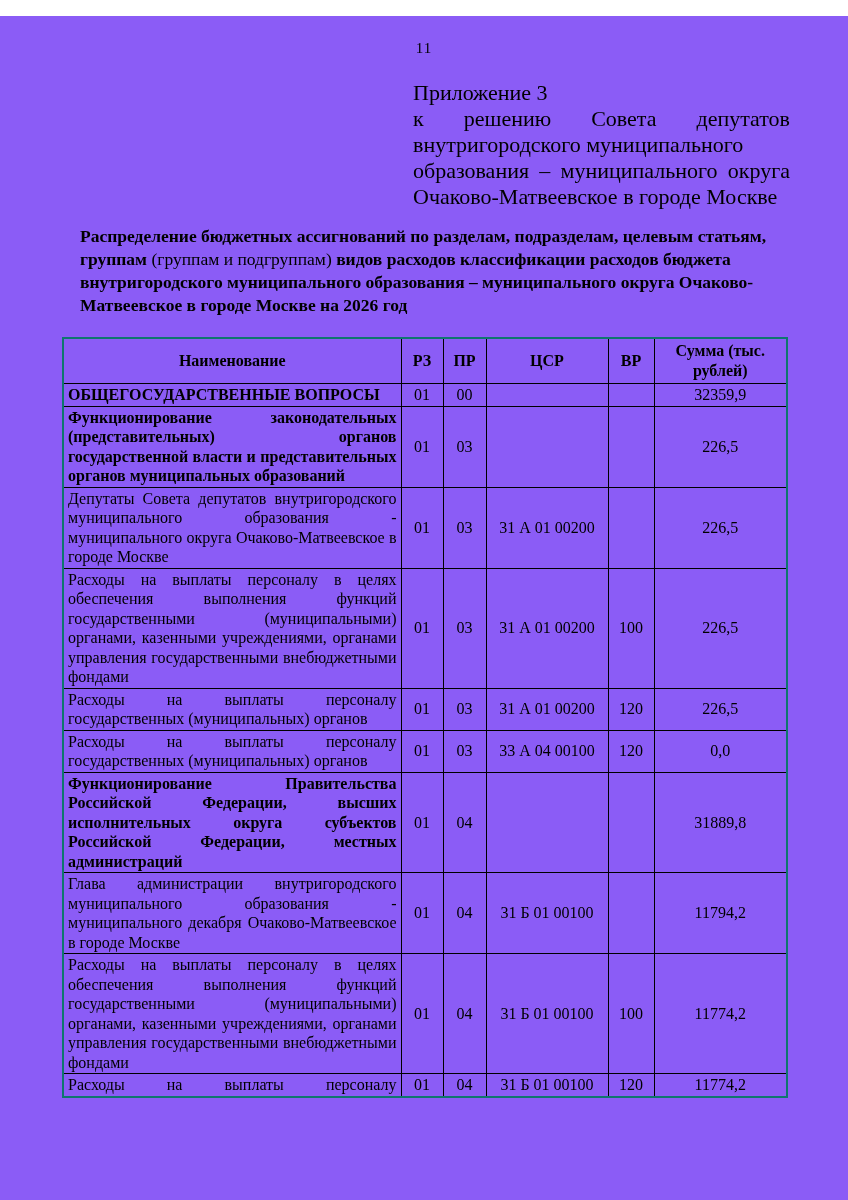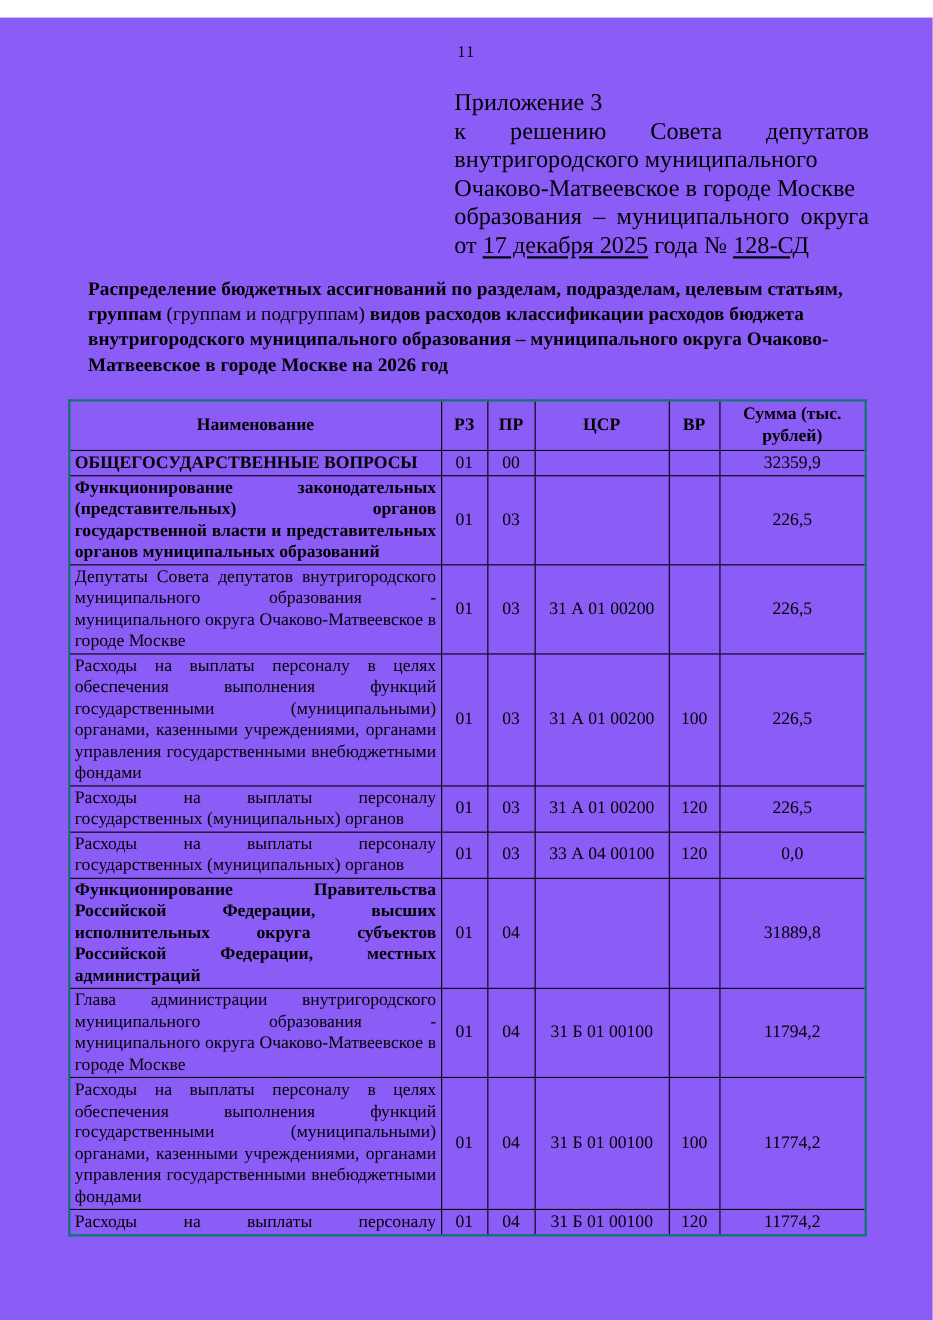--- a/index.html
+++ b/index.html
@@ -83,23 +83,22 @@
 <body>
 
 <div class="page">
 
   <div class="page-number">11</div>
 
   <div class="doc-header">
     <div class="line">Приложение 3</div>
     <div class="line justify">к решению Совета депутатов</div>
     <div class="line">внутригородского муниципального</div>
+    <div class="line justify">образования – муниципального округа</div>
     <div class="line">Очаково-Матвеевское в городе Москве</div>
-    <div class="line justify">образования – муниципального округа</div>
-    <div class="line"><span>от </span><span class="u">17 декабря 2025</span><span> года № </span><span class="u">128-СД</span></div>
   </div>
 
   <div class="doc-title"><span>Распределение бюджетных ассигнований по разделам, подразделам, целевым статьям, группам </span><span class="normal">(группам и подгруппам)</span><span> видов расходов классификации расходов бюджета внутригородского муниципального образования – муниципального округа Очаково-Матвеевское в городе Москве на 2026 год</span></div>
 
   <table class="budget">
     <colgroup>
       <col style="width:338px">
       <col style="width:42px">
       <col style="width:43px">
       <col style="width:122px">
@@ -167,21 +166,21 @@
     </tr>
         <tr>
       <td class="name bold">Функционирование Правительства Российской Федерации, высших исполнительных округа субъектов Российской Федерации, местных администраций</td>
       <td class="ctr rz">01</td>
       <td class="ctr pr">04</td>
       <td class="ctr csr"></td>
       <td class="ctr vr"></td>
       <td class="ctr sum">31889,8</td>
     </tr>
         <tr>
-      <td class="name">Глава администрации внутригородского муниципального образования - муниципального округа Очаково-Матвеевское в городе Москве</td>
+      <td class="name">Глава администрации внутригородского муниципального образования - муниципального декабря Очаково-Матвеевское в городе Москве</td>
       <td class="ctr rz">01</td>
       <td class="ctr pr">04</td>
       <td class="ctr csr">31 Б 01 00100</td>
       <td class="ctr vr"></td>
       <td class="ctr sum">11794,2</td>
     </tr>
         <tr>
       <td class="name">Расходы на выплаты персоналу в целях обеспечения выполнения функций государственными (муниципальными) органами, казенными учреждениями, органами управления государственными внебюджетными фондами</td>
       <td class="ctr rz">01</td>
       <td class="ctr pr">04</td>

